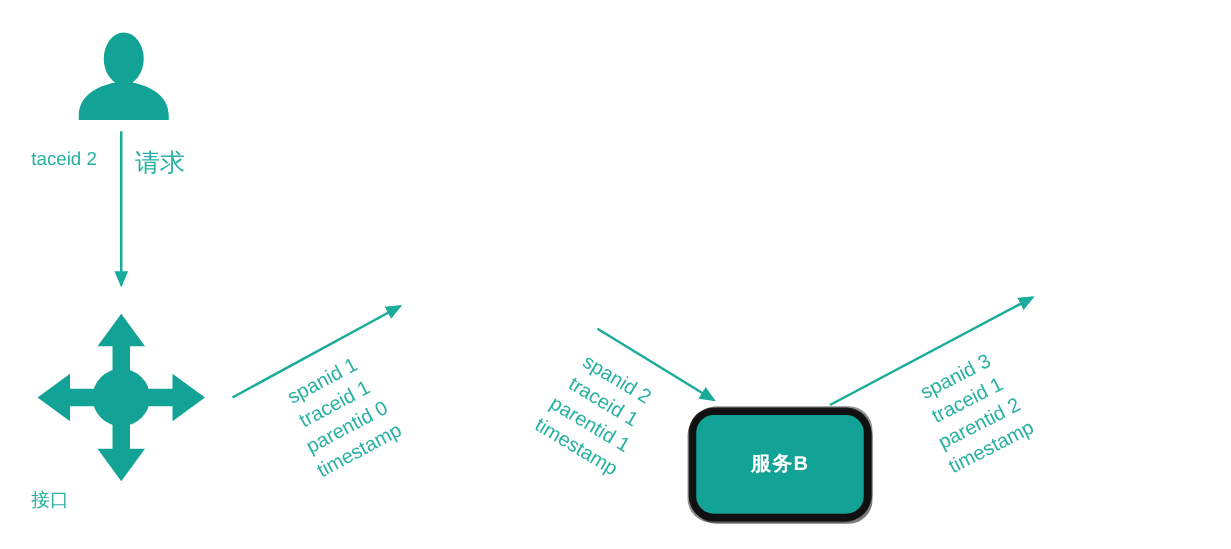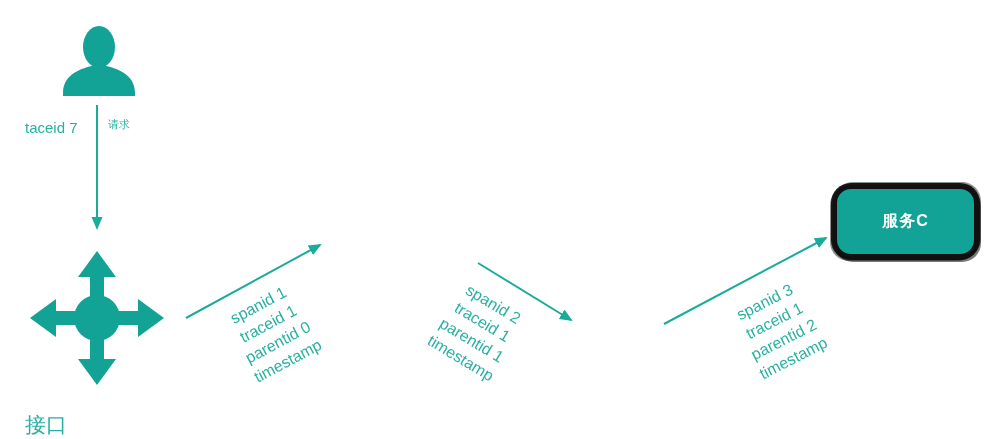--- a/index.html
+++ b/index.html
@@ -36,22 +36,22 @@
   .person  { left: 59px;  top: 25px;  width: 80px;  height: 72px; }
   .compass { left: 29px;  top: 250px; width: 136px; height: 136px; }
 
   .label {
     position: absolute;
     color: var(--color-teal_text);
     font-size: 15px;
     white-space: nowrap;
   }
   .label-taceid    { left: 25px;  top: 119px; }
-  .label-request   { left: 108px; top: 117px; font-size: 11px; }
-  .label-interface { left: 25px;  top: 391px; font-size: 21px; margin-top: 20px; }
+  .label-request   { left: 108px; top: 117px; font-size: 20px; }
+  .label-interface { left: 25px;  top: 391px; font-size: 15px; }
 
   .service-box {
     position: absolute;
     background: var(--color-teal);
     border: 4px solid var(--color-box_border);
     border-radius: 18px;
     box-shadow:
       0 0 0 2px rgba(12,12,12,0.92),
       2px 3px 0 1px rgba(12,12,12,0.55),
       -2px 2px 0 1px rgba(12,12,12,0.45),
@@ -109,41 +109,41 @@
     <line class="stroke-line" x1="664" y1="324" x2="826" y2="238" marker-end="url(#arrowhead)"></line>
   </svg>
 
   <div class="icon-wrap person">
     <svg viewBox="0 0 80 72" width="80" height="72" aria-hidden="true">
       <ellipse class="fill-teal" cx="40" cy="22" rx="16" ry="21"></ellipse>
       <path class="fill-teal" d="M 33,30 L 33,41 C 19,44 4,51 4,68 L 4,71 L 76,71 L 76,68 C 76,51 61,44 47,41 L 47,30 Z"></path>
     </svg>
   </div>
 
-  <div class="label label-taceid">taceid 7</div>
+  <div class="label label-taceid">taceid 2</div>
   <div class="label label-request">请求</div>
 
   <div class="icon-wrap compass">
     <svg viewBox="-68 -68 136 136" width="136" height="136" aria-hidden="true">
       <circle class="fill-teal" cx="0" cy="0" r="23"></circle>
       <rect class="fill-teal" x="-7" y="-46" width="14" height="30"></rect>
       <rect class="fill-teal" x="-7" y="16" width="14" height="30"></rect>
       <rect class="fill-teal" x="-46" y="-7" width="30" height="14"></rect>
       <rect class="fill-teal" x="16" y="-7" width="30" height="14"></rect>
       <polygon class="fill-teal" points="-19,-41 19,-41 0,-67"></polygon>
       <polygon class="fill-teal" points="-19,41 19,41 0,67"></polygon>
       <polygon class="fill-teal" points="-41,-19 -41,19 -67,0"></polygon>
       <polygon class="fill-teal" points="41,-19 41,19 67,0"></polygon>
     </svg>
   </div>
 
   <div class="label label-interface">接口</div>
 
-  <div class="service-box box-c">
-    <span>服务C</span>
+  <div class="service-box box-b">
+    <span>服务B</span>
   </div>
 
   <div class="span-block block-1">
     <div>spanid 1</div>
     <div>traceid 1</div>
     <div>parentid 0</div>
     <div>timestamp</div>
   </div>
   <div class="span-block block-2">
     <div>spanid 2</div>

